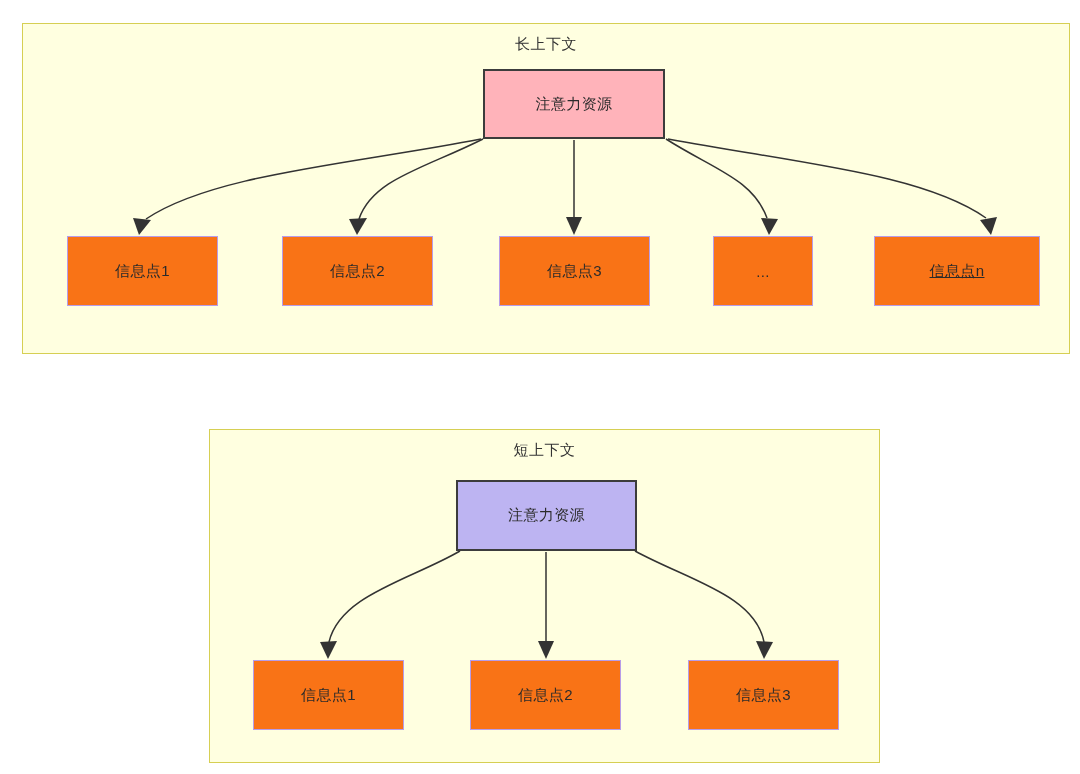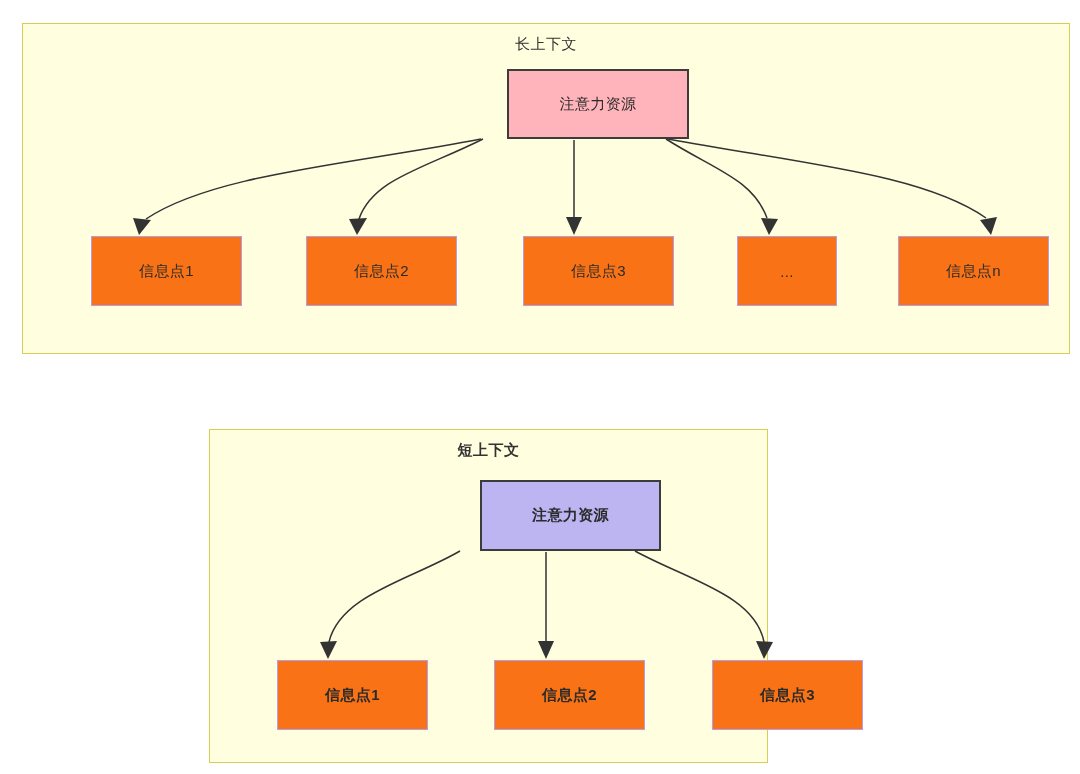--- a/index.html
+++ b/index.html
@@ -22,23 +22,22 @@
   }
   #panel-long {
     left: 22px;
     top: 23px;
     width: 1048px;
     height: 331px;
   }
   #panel-short {
     left: 209px;
     top: 429px;
-    width: 559px;
+    width: 671px;
     height: 334px;
-    font-weight: bold;
   }
   .panel-title {
     position: absolute;
     left: 0;
     right: 0;
     text-align: center;
     font-size: 15px;
     color: #333333;
     letter-spacing: 0.5px;
     white-space: nowrap;
@@ -48,21 +47,20 @@
 
   .node {
     position: absolute;
     box-sizing: border-box;
     display: flex;
     align-items: center;
     justify-content: center;
     font-size: 15px;
     letter-spacing: 0.4px;
     white-space: nowrap;
-    margin-left: 24px;
   }
   .node-attention-red {
     background: #ffb3ba;
     border: 2.5px solid #3c3c3c;
     color: #2b2b2b;
   }
   .node-attention-blue {
     background: #bdb4f2;
     border: 2.5px solid #3c3c3c;
     color: #2b2b2b;
@@ -127,21 +125,21 @@
   </div>
 
   <div class="node node-info" style="left:476px; top:212px; width:151px; height:70px;">
     <span>信息点3</span>
   </div>
 
   <div class="node node-info" style="left:690px; top:212px; width:100px; height:70px;">
     <span>...</span>
   </div>
 
-  <div class="node node-info" style="left:851px; top:212px; width:151px; height:70px;">
+  <div class="node node-info" style="left:851px; top:212px; width:166px; height:70px;text-decoration:underline;">
     <span>信息点n</span>
   </div>
 
 </div>
 
 <div class="panel" id="panel-short">
 
   <div class="panel-title">短上下文</div>
 
   <svg class="edges" width="671" height="334">

